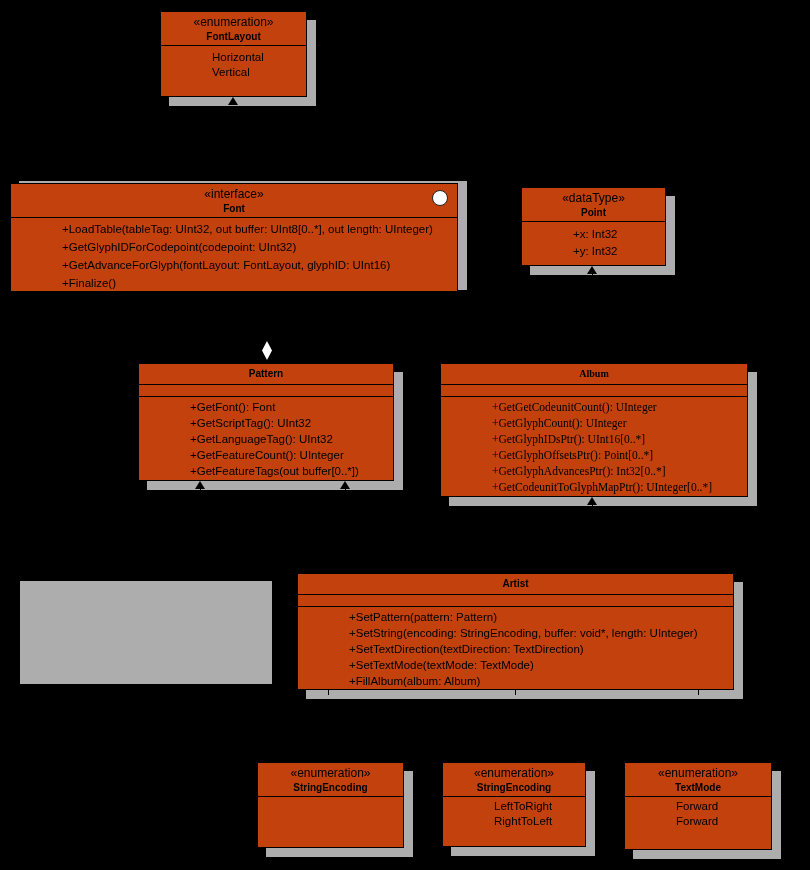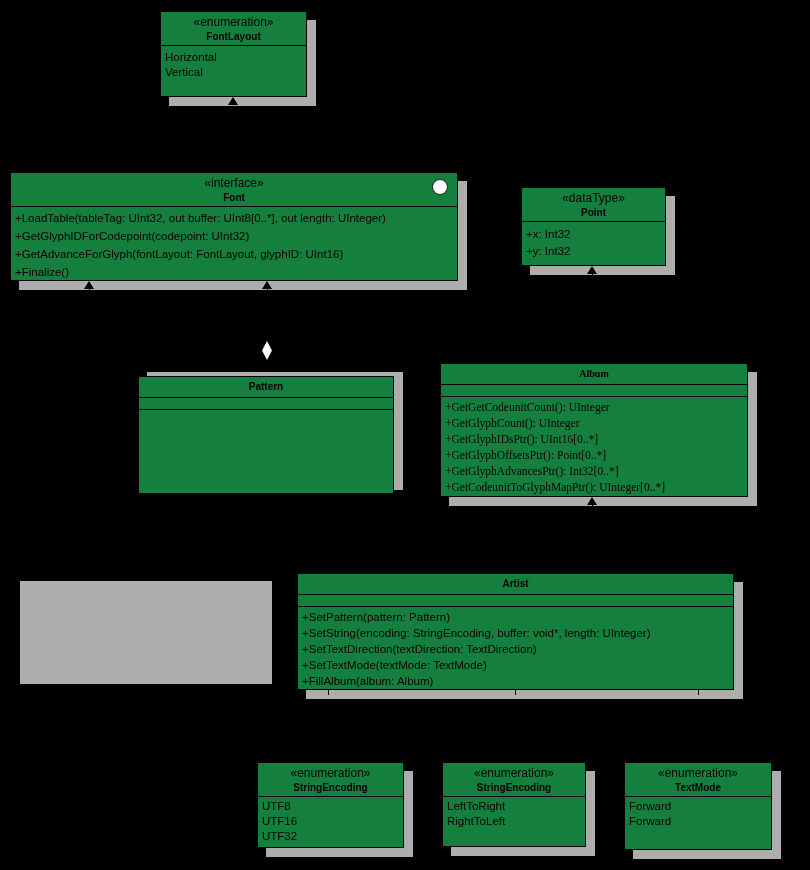--- a/index.html
+++ b/index.html
@@ -1,25 +1,25 @@
 <!DOCTYPE html>
 <html><head>
 <meta charset="utf-8">
 <style>
   html,body{margin:0;padding:0;background:#000;}
   .canvas{position:relative;width:810px;height:870px;background:#000;overflow:hidden;
           font-family:"Liberation Sans","DejaVu Sans",sans-serif;color:#000;}
   .shadow{position:absolute;background:#adadad;z-index:1;}
-  .ubox{position:absolute;background:#15803d;border:1px solid #000;box-sizing:border-box;z-index:3;}
+  .ubox{position:absolute;background:#c2410c;border:1px solid #000;box-sizing:border-box;z-index:3;}
   .hdr{border-bottom:1px solid #000;text-align:center;overflow:hidden;}
   .stereo{font-size:12px;line-height:14px;padding-top:3px;}
   .cname{font-size:10px;font-weight:bold;line-height:16px;}
   .hdr1 .cname{line-height:20px;padding-top:0;}
   .empty{height:11px;border-bottom:1px solid #000;}
-  .members{padding:2px 0 0 4px;font-size:11.5px;white-space:nowrap;text-align:left;}
+  .members{padding:2px 0 0 4px;font-size:11.5px;white-space:nowrap;text-align:left;margin-left:47px;}
   .lh15 .member{line-height:15px;}
   .lh16 .member{line-height:16px;}
   .lh17 .member{line-height:17px;}
   .lh18 .member{line-height:18px;}
   .pt4{padding-top:4px;}
   .lolli{position:absolute;top:6px;right:9px;width:14px;height:14px;border:1.5px solid #222;
          border-radius:50%;background:#fff;}
   .vl{position:absolute;width:1px;z-index:2;}
   .dash{background-image:repeating-linear-gradient(to bottom,#000 0,#000 5px,rgba(0,0,0,0) 5px,rgba(0,0,0,0) 9px);}
   .solid{background:#000;}
@@ -81,21 +81,21 @@
     <div class="hdr">
       <div class="stereo">«enumeration»</div>
       <div class="cname">FontLayout</div>
     </div>
     <div class="members lh15 pt4">
         <div class="member">Horizontal</div>
         <div class="member">Vertical</div>
       </div>
   </div>
 
-  <div class="ubox" style="left:10px;top:172px;width:448px;height:109px;">
+  <div class="ubox" style="left:10px;top:183px;width:448px;height:109px;">
     <div class="hdr">
       <div class="stereo">«interface»</div>
       <div class="cname">Font</div>
       <div class="lolli"></div>
     </div>
     <div class="members lh18">
         <div class="member">+LoadTable(tableTag: UInt32, out buffer: UInt8[0..*], out length: UInteger)</div>
         <div class="member">+GetGlyphIDForCodepoint(codepoint: UInt32)</div>
         <div class="member">+GetAdvanceForGlyph(fontLayout: FontLayout, glyphID: UInt16)</div>
         <div class="member">+Finalize()</div>
@@ -106,25 +106,32 @@
     <div class="hdr">
       <div class="stereo">«dataType»</div>
       <div class="cname">Point</div>
     </div>
     <div class="members lh17 pt4">
         <div class="member">+x: Int32</div>
         <div class="member">+y: Int32</div>
       </div>
   </div>
 
-  <div class="ubox" style="left:138px;top:376px;width:256px;height:118px;">
+  <div class="ubox" style="left:138px;top:363px;width:256px;height:118px;">
     <div class="hdr hdr1">
       <div class="cname">Pattern</div>
     </div>
     <div class="empty"></div>
+    <div class="members lh16">
+        <div class="member">+GetFont(): Font</div>
+        <div class="member">+GetScriptTag(): UInt32</div>
+        <div class="member">+GetLanguageTag(): UInt32</div>
+        <div class="member">+GetFeatureCount(): UInteger</div>
+        <div class="member">+GetFeatureTags(out buffer[0..*])</div>
+      </div>
   </div>
 
   <div class="ubox" style="left:440px;top:363px;width:308px;height:134px;font-family:Liberation Serif, serif;">
     <div class="hdr hdr1">
       <div class="cname">Album</div>
     </div>
     <div class="empty"></div>
     <div class="members lh16">
         <div class="member">+GetGetCodeunitCount(): UInteger</div>
         <div class="member">+GetGlyphCount(): UInteger</div>
@@ -148,25 +155,20 @@
         <div class="member">+SetTextMode(textMode: TextMode)</div>
         <div class="member">+FillAlbum(album: Album)</div>
       </div>
   </div>
 
   <div class="ubox" style="left:257px;top:762px;width:147px;height:86px;">
     <div class="hdr">
       <div class="stereo">«enumeration»</div>
       <div class="cname">StringEncoding</div>
     </div>
-    <div class="members lh15">
-        <div class="member">UTF8</div>
-        <div class="member">UTF16</div>
-        <div class="member">UTF32</div>
-      </div>
   </div>
 
   <div class="ubox" style="left:442px;top:762px;width:144px;height:85px;">
     <div class="hdr">
       <div class="stereo">«enumeration»</div>
       <div class="cname">StringEncoding</div>
     </div>
     <div class="members lh15">
         <div class="member">LeftToRight</div>
         <div class="member">RightToLeft</div>

